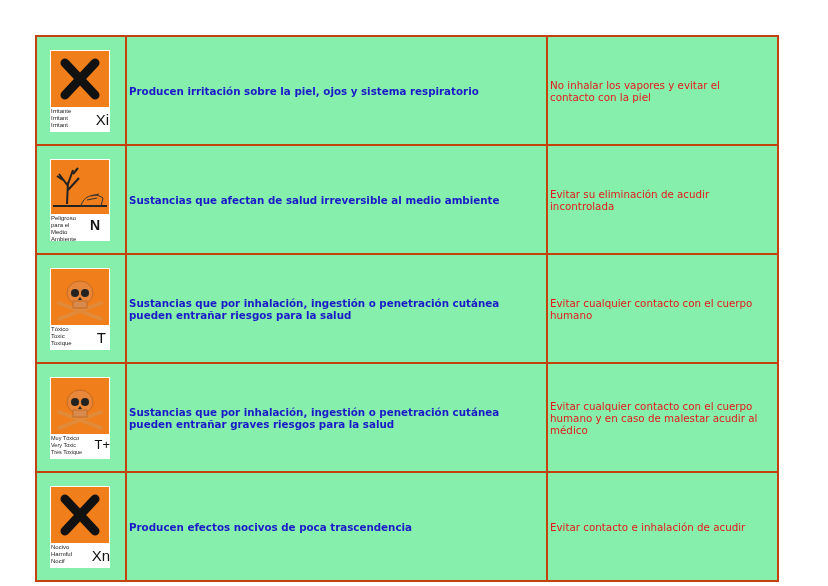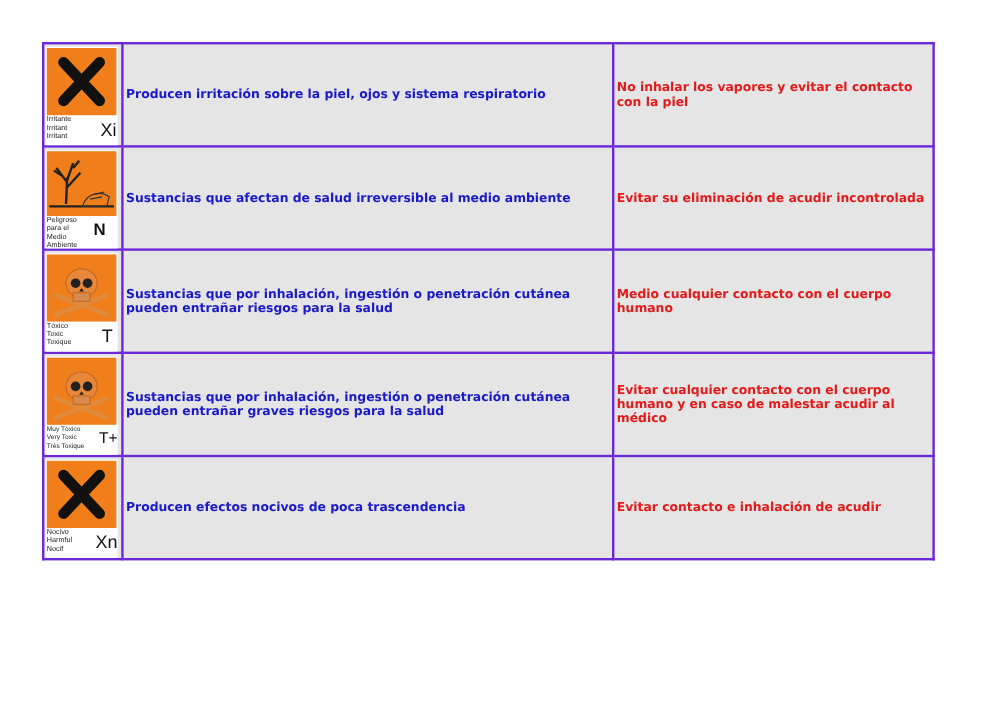--- a/index.html
+++ b/index.html
@@ -4,29 +4,29 @@
 <style>
   html, body { margin:0; padding:0; background:#ffffff; }
   body { width:828px; height:586px; position:relative; overflow:hidden; font-family:"DejaVu Sans", sans-serif; }
   .tbl {
     position:absolute; left:35px; top:35px; width:744px;
     border-collapse:collapse;
     border-top:2px solid #6f6f6f; border-left:2px solid #6f6f6f;
     border-right:2px solid #5a5a5a; border-bottom:2px solid #5a5a5a;
   }
   .tbl td {
-    background:#e5e5e5;
-    border:2px solid #6d28d9;
-    padding:0;
+    background:#86efac;
+    border:2px solid #c2410c;
+    padding:12px;
     vertical-align:middle;
   }
   .tbl tr { height:86px; }
   .icon-cell { width:64px; }
   .desc-cell { width:405px; padding-left:2px !important; color:#1a1ac8; font-weight:bold; font-size:10.3px; line-height:12px; }
-  .prec-cell { padding-left:2px !important; color:#e31a1a; font-weight:bold; font-size:10.3px; line-height:12px; }
+  .prec-cell { padding-left:2px !important; color:#e31a1a; font-weight:normal; font-size:10.3px; line-height:12px; }
   .hz { width:60px; height:82px; margin:1px 0 0 1px; position:relative; background:#ffffff; }
   .hz .sq { position:absolute; left:1px; top:1px; width:58px; height:56px; background:#f07f1b; overflow:hidden; }
   .hz .labels { position:absolute; left:1px; top:58px; font-family:"Liberation Sans", sans-serif; font-size:6px; line-height:7px; color:#222; }
   .hz .code { position:absolute; right:1px; top:62px; font-family:"Liberation Sans", sans-serif; font-size:15px; line-height:16px; color:#111; }
   .hz svg { position:absolute; left:0; top:0; }
 </style>
 </head>
 <body>
 
 <table class="tbl">
@@ -91,21 +91,21 @@
           </div>
           <div class="labels">
             <div>Tóxico</div>
             <div>Toxic</div>
             <div>Toxique</div>
           </div>
           <div class="code" style="right:4px;">T</div>
         </div>
       </td>
       <td class="desc-cell">Sustancias que por inhalación, ingestión o penetración cutánea pueden entrañar  riesgos para la salud</td>
-      <td class="prec-cell">Medio cualquier contacto con el cuerpo humano</td>
+      <td class="prec-cell">Evitar cualquier contacto con el cuerpo humano</td>
     </tr>
 
     <tr>
       <td class="icon-cell">
         <div class="hz">
           <div class="sq">
             <svg width="58" height="56" viewBox="0 0 58 56">
               <path d="M8 34 L50 50 M50 34 L8 50" stroke="#e08a3a" stroke-width="4" stroke-linecap="round"></path>
               <ellipse cx="29" cy="24" rx="13" ry="12" fill="#e8873a" stroke="#c46b22" stroke-width="1"></ellipse>
               <rect x="22" y="32" width="14" height="7" fill="#d98a4e" stroke="#c46b22" stroke-width="1"></rect>

